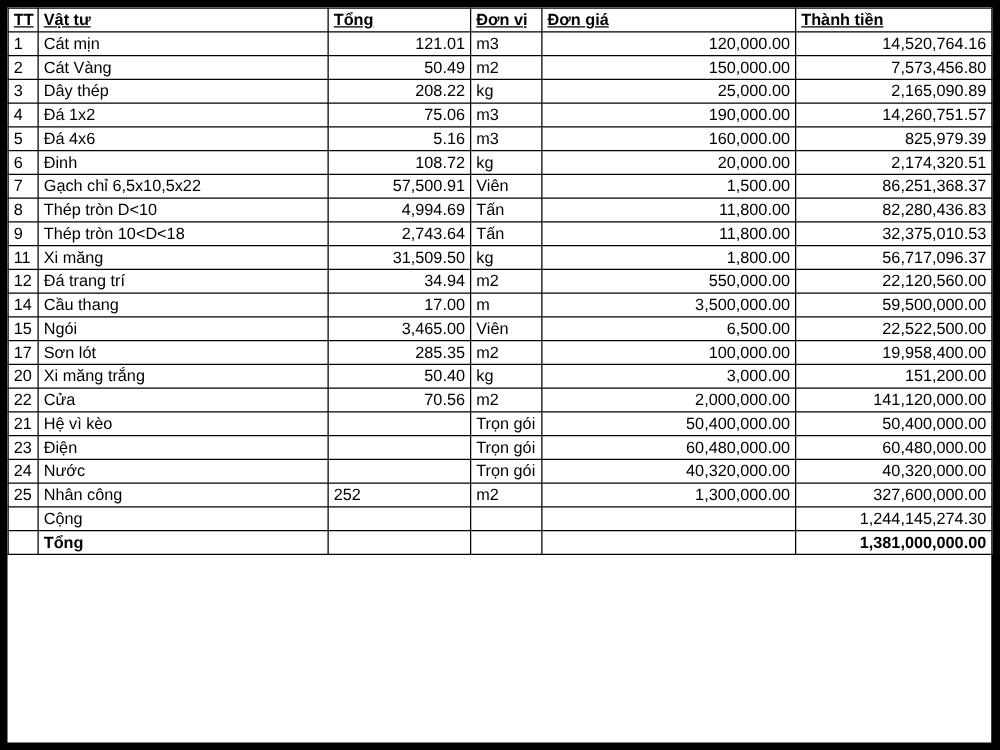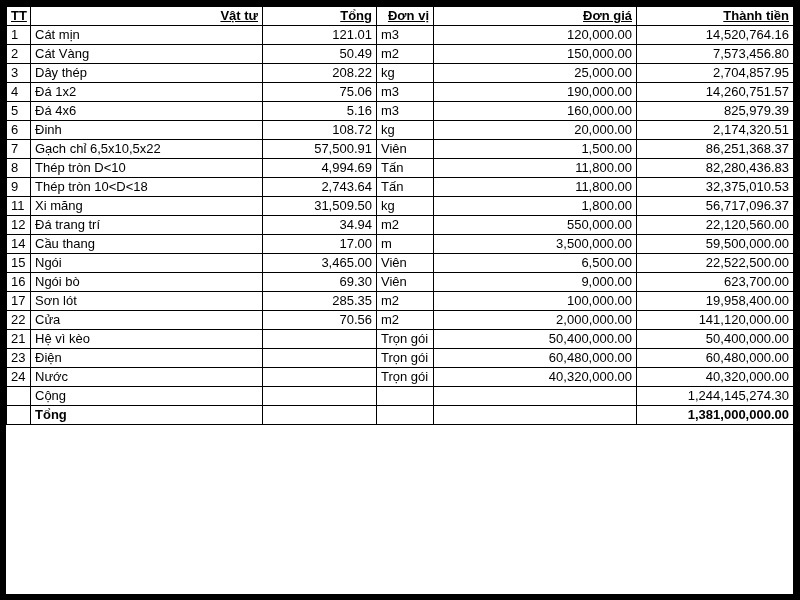--- a/index.html
+++ b/index.html
@@ -32,21 +32,21 @@
     line-height: 18px;
     height: 18px;
     padding: 0 4px;
     overflow: hidden;
     white-space: nowrap;
     color: #000000;
     vertical-align: middle;
   }
   table.cost-table th {
     font-weight: bold;
-    text-align: right;
+    text-align: left;
     text-decoration: underline;
   }
   tr.bold td {
     font-weight: bold;
   }
   .al { text-align: left; }
   .ar { text-align: right; }
 </style>
 </head>
 <body>
@@ -87,21 +87,21 @@
           <td class="al">m2</td>
           <td class="ar">150,000.00</td>
           <td class="ar">7,573,456.80</td>
         </tr>
         <tr>
           <td class="al">3</td>
           <td class="al">Dây thép</td>
           <td class="ar">208.22</td>
           <td class="al">kg</td>
           <td class="ar">25,000.00</td>
-          <td class="ar">2,704,857.95</td>
+          <td class="ar">2,165,090.89</td>
         </tr>
         <tr>
           <td class="al">4</td>
           <td class="al">Đá 1x2</td>
           <td class="ar">75.06</td>
           <td class="al">m3</td>
           <td class="ar">190,000.00</td>
           <td class="ar">14,260,751.57</td>
         </tr>
         <tr>
@@ -170,34 +170,34 @@
         </tr>
         <tr>
           <td class="al">15</td>
           <td class="al">Ngói</td>
           <td class="ar">3,465.00</td>
           <td class="al">Viên</td>
           <td class="ar">6,500.00</td>
           <td class="ar">22,522,500.00</td>
         </tr>
         <tr>
-          <td class="al">16</td>
-          <td class="al">Ngói bò</td>
-          <td class="ar">69.30</td>
-          <td class="al">Viên</td>
-          <td class="ar">9,000.00</td>
-          <td class="ar">623,700.00</td>
-        </tr>
-        <tr>
           <td class="al">17</td>
           <td class="al">Sơn lót</td>
           <td class="ar">285.35</td>
           <td class="al">m2</td>
           <td class="ar">100,000.00</td>
           <td class="ar">19,958,400.00</td>
+        </tr>
+        <tr>
+          <td class="al">20</td>
+          <td class="al">Xi măng trắng</td>
+          <td class="ar">50.40</td>
+          <td class="al">kg</td>
+          <td class="ar">3,000.00</td>
+          <td class="ar">151,200.00</td>
         </tr>
         <tr>
           <td class="al">22</td>
           <td class="al">Cửa</td>
           <td class="ar">70.56</td>
           <td class="al">m2</td>
           <td class="ar">2,000,000.00</td>
           <td class="ar">141,120,000.00</td>
         </tr>
         <tr>
@@ -218,20 +218,28 @@
         </tr>
         <tr>
           <td class="al">24</td>
           <td class="al">Nước</td>
           <td class="ar"></td>
           <td class="al">Trọn gói</td>
           <td class="ar">40,320,000.00</td>
           <td class="ar">40,320,000.00</td>
         </tr>
         <tr>
+          <td class="al">25</td>
+          <td class="al">Nhân công</td>
+          <td class="al">252</td>
+          <td class="al">m2</td>
+          <td class="ar">1,300,000.00</td>
+          <td class="ar">327,600,000.00</td>
+        </tr>
+        <tr>
           <td class="al"></td>
           <td class="al">Cộng</td>
           <td class="al"></td>
           <td class="al"></td>
           <td class="al"></td>
           <td class="ar">1,244,145,274.30</td>
         </tr>
         <tr class="bold">
           <td class="al"></td>
           <td class="al">Tổng</td>

